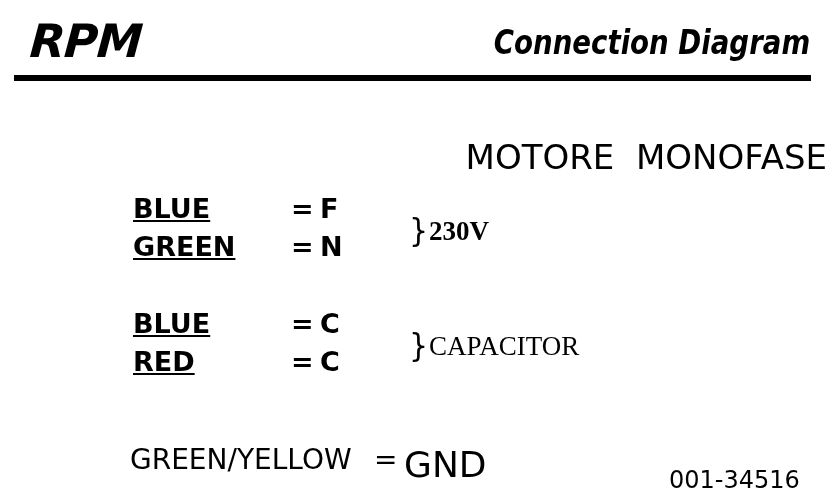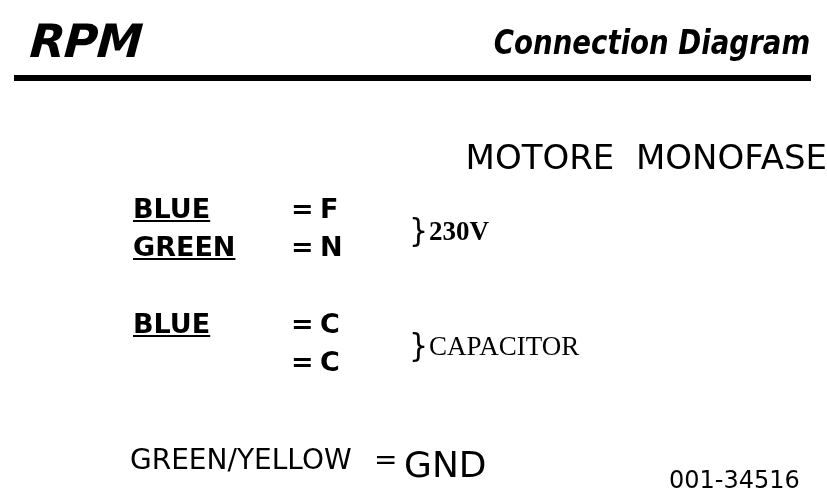--- a/index.html
+++ b/index.html
@@ -229,20 +229,21 @@
 
   <div class="wire-group" id="group-capacitor">
 
     <div class="wire-row">
       <span class="wire-color">BLUE</span>
       <span class="wire-eq">=</span>
       <span class="wire-term">C</span>
     </div>
 
     <div class="wire-row">
+      <span class="wire-color">RED</span>
       <span class="wire-eq">=</span>
       <span class="wire-term">C</span>
     </div>
 
     <div class="group-brace">
       <span class="brace-glyph">}</span>
       <span class="group-label regular">CAPACITOR</span>
     </div>
 
   </div>

